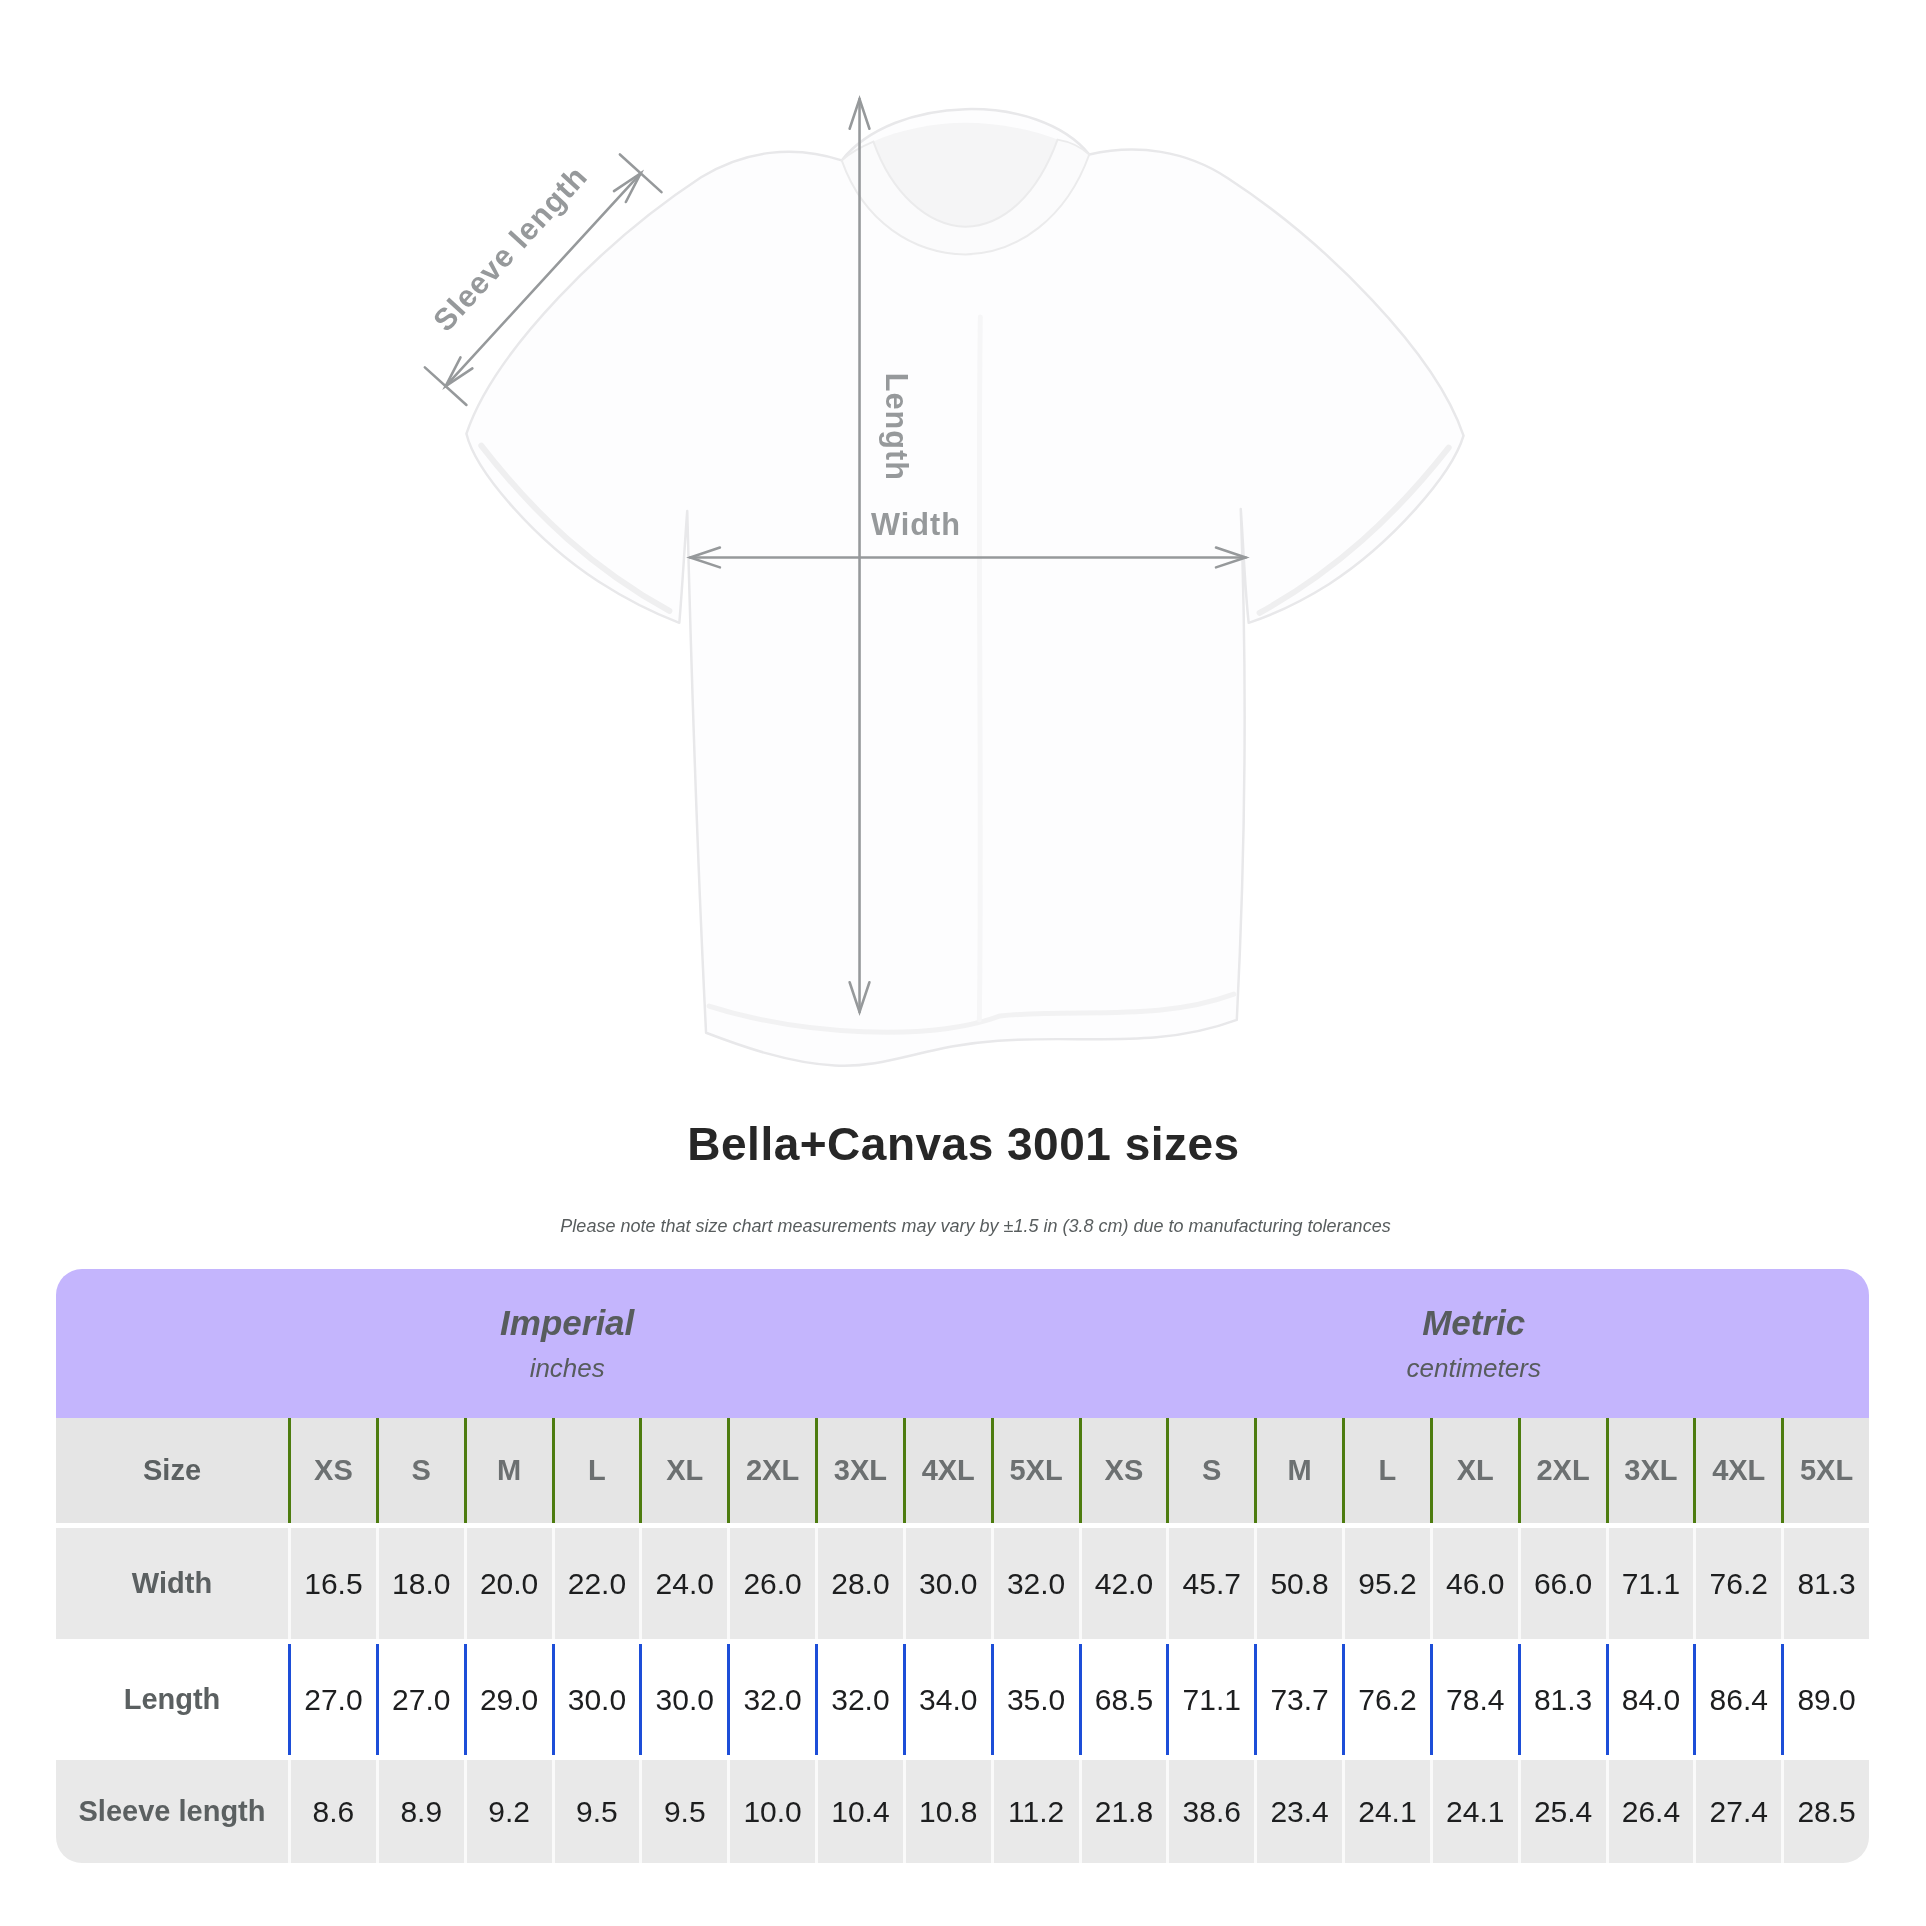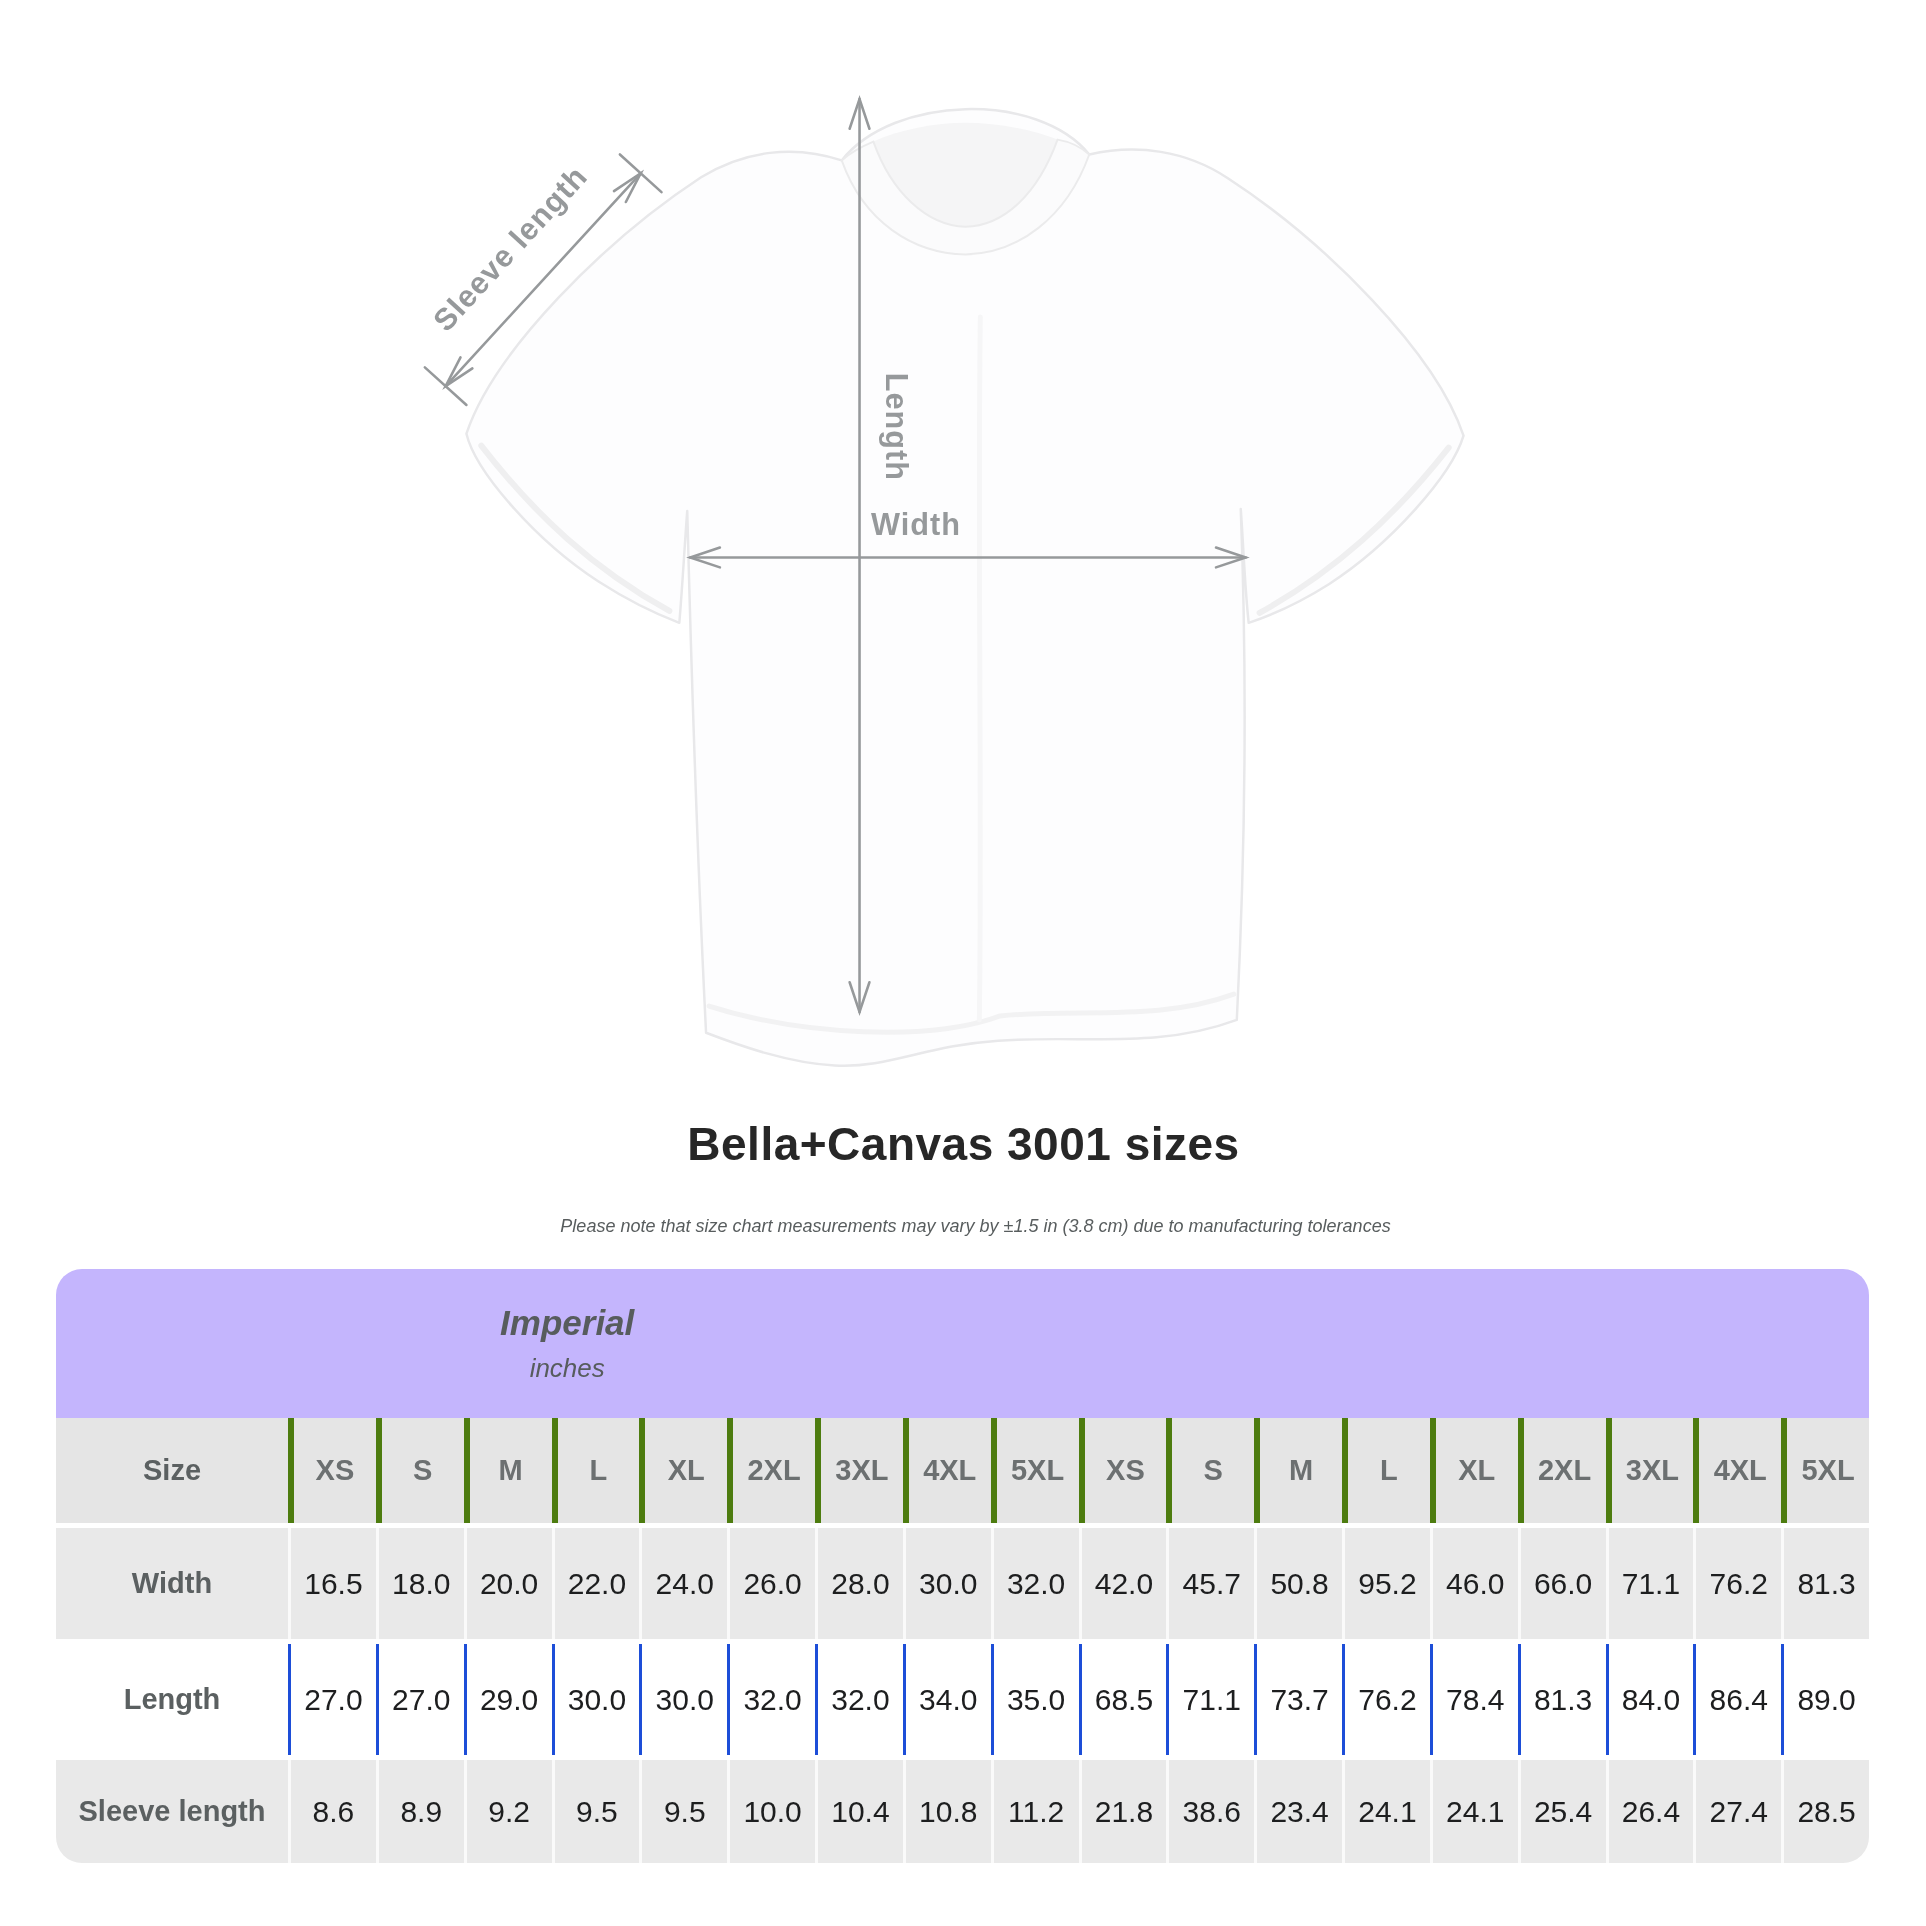--- a/index.html
+++ b/index.html
@@ -21,21 +21,21 @@
   .sizes-table{position:absolute;top:1269px;left:56px;width:1813px;border-radius:26px;overflow:hidden;}
   .unit-band{display:grid;grid-template-columns:1032fr 798fr;height:149px;background:#c4b5fd;}
   .unit-cell{display:flex;flex-direction:column;align-items:center;justify-content:center;gap:10px;}
   .unit-name{font-size:35px;font-weight:bold;font-style:italic;color:#575c5d;}
   .unit-sub{font-size:26px;font-style:italic;color:#575c5d;}
 
   .trow{display:grid;grid-template-columns:232px repeat(18,1fr);}
   .trow + .trow{margin-top:5px;}
   .trow > div{display:flex;align-items:center;justify-content:center;}
   .trow.head{height:105px;background:#e5e5e5;}
-  .trow.head > div + div{border-left:6px solid #4d7c0f;}
+  .trow.head > div + div{border-left:3px solid #4d7c0f;}
   .trow.w-row{height:111px;background:#e9e9e9;}
   .trow.l-row{height:111px;background:#ffffff;}
   .trow.l-row > div + div{border-left:3px solid #1d4ed8;}
   .trow.s-row{height:103px;background:#e9e9e9;}
   .trow.w-row > div + div,
   .trow.s-row > div + div{border-left:3px solid #fafafa;}
 
   .size-head{font-size:29px;font-weight:bold;color:#6c7071;}
   .row-label{font-size:29px;font-weight:bold;color:#5b6061;}
   .tval{font-size:30px;color:#1d1e1f;}
@@ -110,20 +110,24 @@
 
   <h1 class="page-title">Bella+Canvas 3001 sizes</h1>
   <p class="page-subtitle">Please note that size chart measurements may vary by ±1.5 in (3.8 cm) due to manufacturing tolerances</p>
 
   <div class="sizes-table">
 
     <div class="unit-band">
       <div class="unit-cell">
         <div class="unit-name">Imperial</div>
         <div class="unit-sub">inches</div>
+      </div>
+      <div class="unit-cell">
+        <div class="unit-name">Metric</div>
+        <div class="unit-sub">centimeters</div>
       </div>
     </div>
 
     <div class="trow head">
       <div class="row-label">Size</div>
     <div class="size-head">XS</div>
         <div class="size-head">S</div>
         <div class="size-head">M</div>
         <div class="size-head">L</div>
         <div class="size-head">XL</div>

